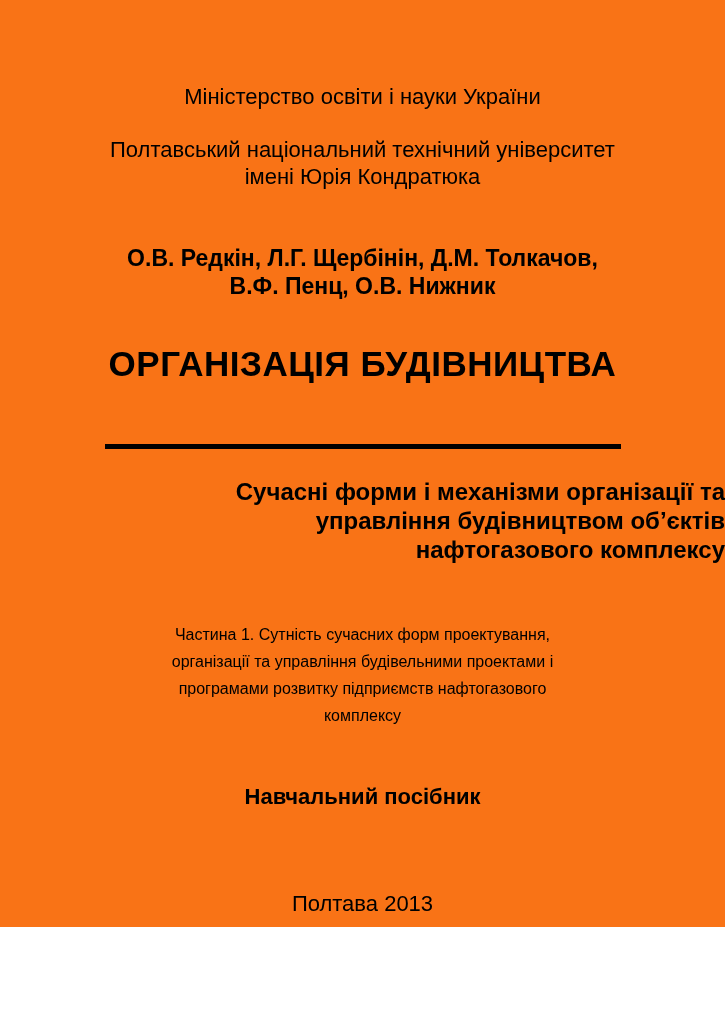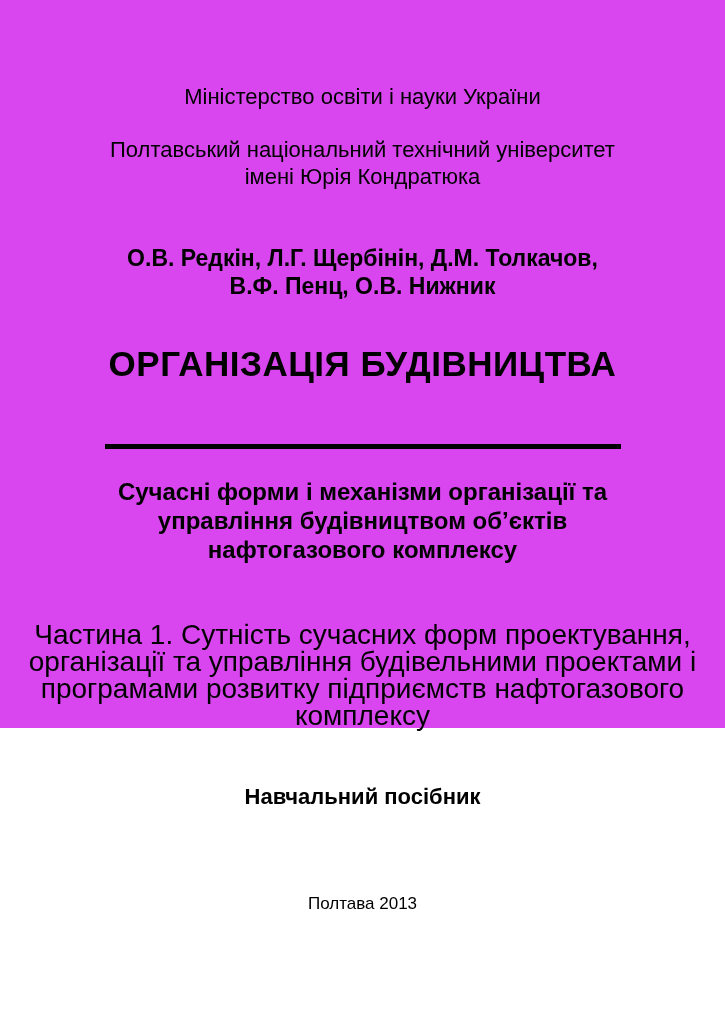--- a/index.html
+++ b/index.html
@@ -8,22 +8,22 @@
     width: 725px;
     height: 1024px;
     font-family: "Liberation Sans", "DejaVu Sans", sans-serif;
     color: #000000;
     position: relative;
     overflow: hidden;
   }
   .page {
     position: relative;
     width: 725px;
-    height: 728px;
-    background: #d946ef;
+    height: 927px;
+    background: #f97316;
   }
   .block {
     position: absolute;
     left: 0;
     width: 100%;
     text-align: center;
     white-space: pre-line;
     color: #000000;
   }
   .ministry {
@@ -56,35 +56,36 @@
     transform: translateX(-50%);
     width: 516px;
     height: 5px;
     background: #000000;
   }
   .subtitle {
     top: 477px;
     font-size: 24px;
     line-height: 29px;
     font-weight: bold;
+    text-align: right;
   }
   .part {
     top: 621px;
-    font-size: 28px;
+    font-size: 16px;
     line-height: 27px;
   }
   .edition {
     top: 781px;
     font-size: 22px;
     line-height: 32px;
     font-weight: bold;
   }
   .imprint {
     top: 891px;
-    font-size: 17px;
+    font-size: 22px;
     line-height: 26px;
   }
 </style>
 </head>
 <body>
 
 <div class="page">
 
   <div class="block ministry">Міністерство освіти і науки України</div>
 

